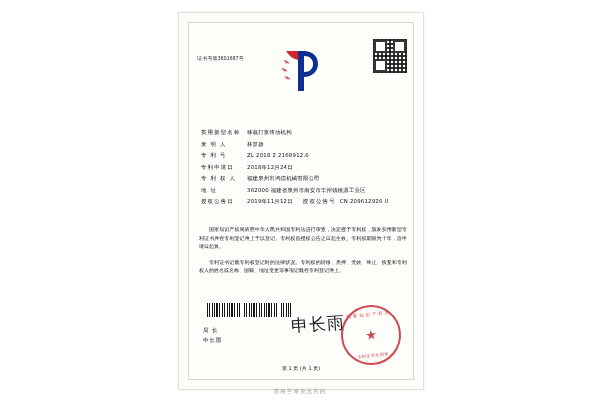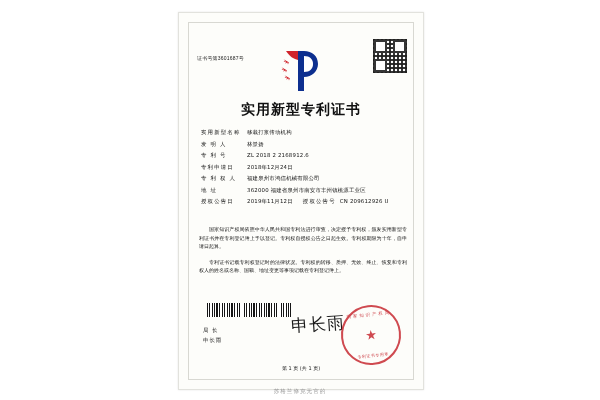--- a/index.html
+++ b/index.html
@@ -270,21 +270,20 @@
       <svg width="46" height="48" viewBox="0 0 46 48" aria-hidden="true">
         <path d="M20 4 L20 44 L26 44 L26 30 C34 30 40 24 40 17 C40 9 34 4 26 4 Z" fill="#0d2f8f"></path>
         <path d="M26 9 C32 9 35 12.5 35 17 C35 21.5 32 25 26 25 Z" fill="#ffffff"></path>
         <path d="M20 4 L8 4 C12 10 16 12 20 13 Z" fill="#d0232b"></path>
         <path d="M5 12 l2.2 0.9 l-1.6 1.8 l2.4 -0.3 l-0.6 2.3 l1.9 -1.5 l0.7 2.3 l0.8 -2.3 Z" fill="#d0232b"></path>
         <path d="M3 20 l2.2 0.9 l-1.6 1.8 l2.4 -0.3 l-0.6 2.3 l1.9 -1.5 l0.7 2.3 l0.8 -2.3 Z" fill="#d0232b"></path>
         <path d="M6 28 l2.2 0.9 l-1.6 1.8 l2.4 -0.3 l-0.6 2.3 l1.9 -1.5 l0.7 2.3 l0.8 -2.3 Z" fill="#d0232b"></path>
       </svg>
     </div>
 
-    <div class="title">实用新型专利证书</div>
 
     <div class="fields">
       <div class="field-row">
         <span class="field-label">实用新型名称</span>
         <span class="field-value">移栽打浆传动机构</span>
       </div>
       <div class="field-row">
         <span class="field-label">发 明 人</span>
         <span class="field-value">林景扬</span>
       </div>

